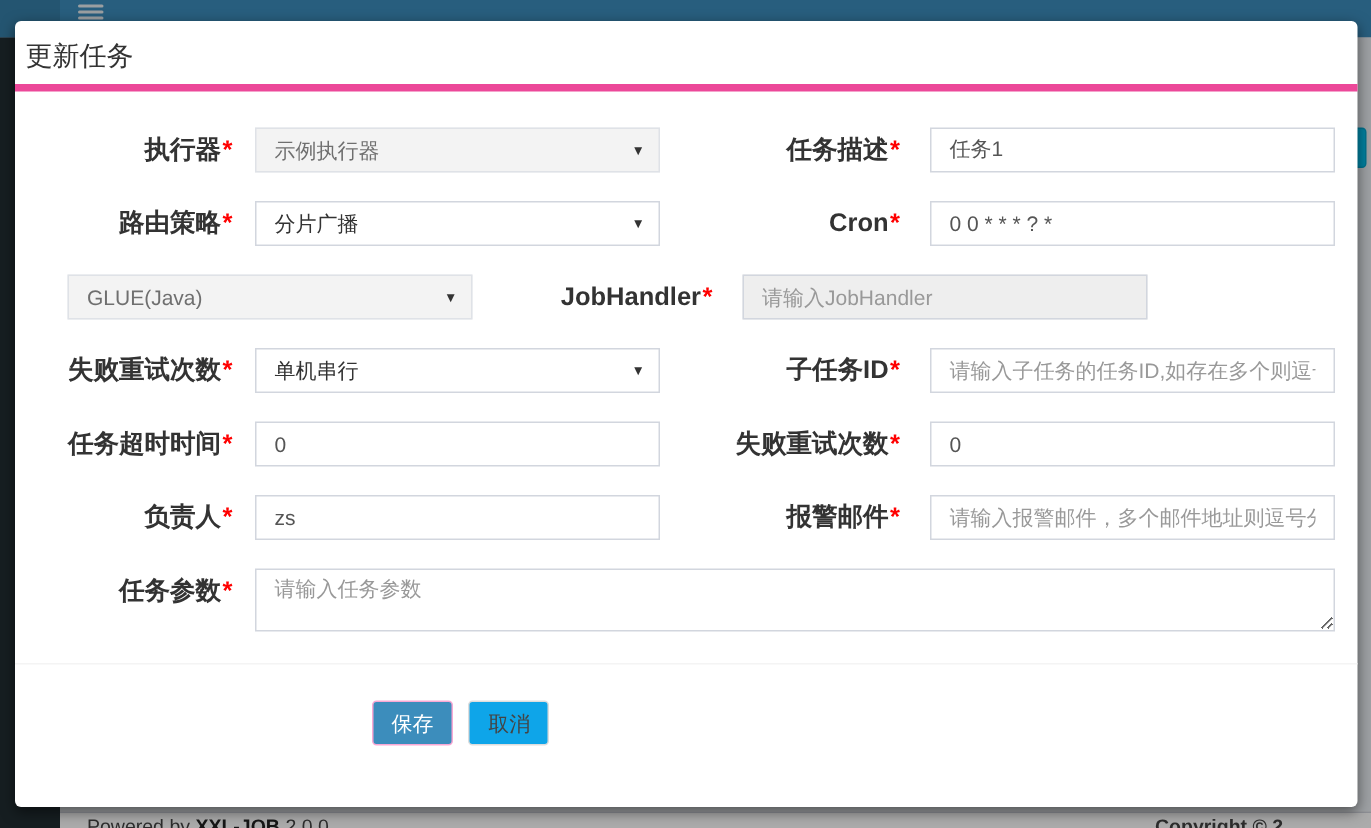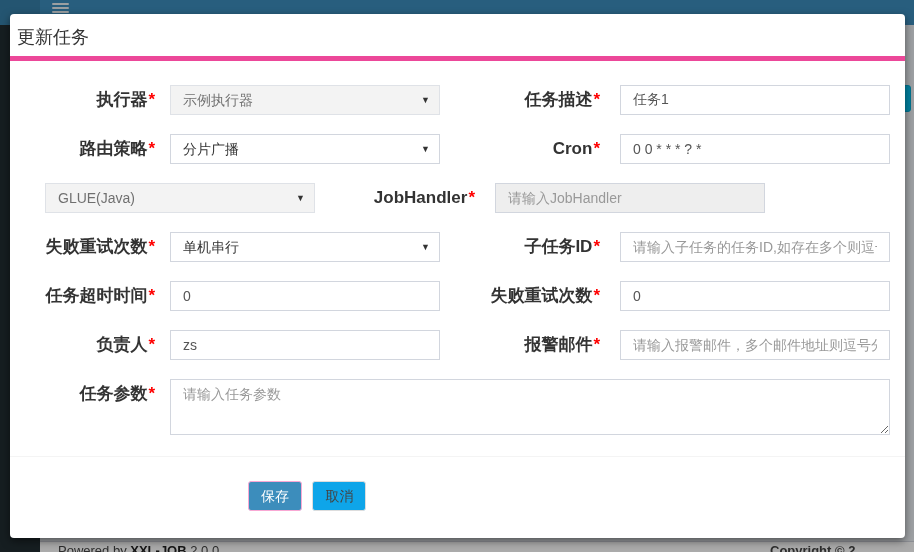--- a/index.html
+++ b/index.html
@@ -43,21 +43,21 @@
     width:270px; height:30px; border:1px solid #d2d6de; border-radius:0;
     padding:5px 12px; font-size:14px; color:#555; background:#fff;
     font-family:inherit; outline:none; display:block;
   }
   .form-control::placeholder { color:#999; opacity:1; }
   .form-control:disabled { background:#eeeeee; cursor:not-allowed; }
   select.form-control { appearance:none; -webkit-appearance:none; -moz-appearance:none;
                         padding-right:26px; color:#333; }
   .caret { position:absolute; right:10px; top:10px; font-size:9px; color:#333;
            pointer-events:none; line-height:10px; }
-  textarea.form-control { width:720px; height:56px; resize:both; line-height:18px; }
+  textarea.form-control { width:720px; height:42px; resize:both; line-height:18px;font-family:Liberation Serif, serif; }
   .modal-footer { border-top:1px solid #f4f4f4; margin-top:21px; padding:24px 0 0 238px; }
   .btn { height:30px; padding:5px 12px; font-size:14px; line-height:18px;
          border-radius:3px; cursor:pointer; font-family:inherit; }
   .btn-save   { background:#3c8dbc; border:1px solid #f9a8d4; color:#fff; }
   .btn-cancel { background:#0ea5e9; border:1px solid #dddddd; color:#444; margin-left:6px; }
 </style>
 </head>
 <body>
 
 <div class="viewport">

